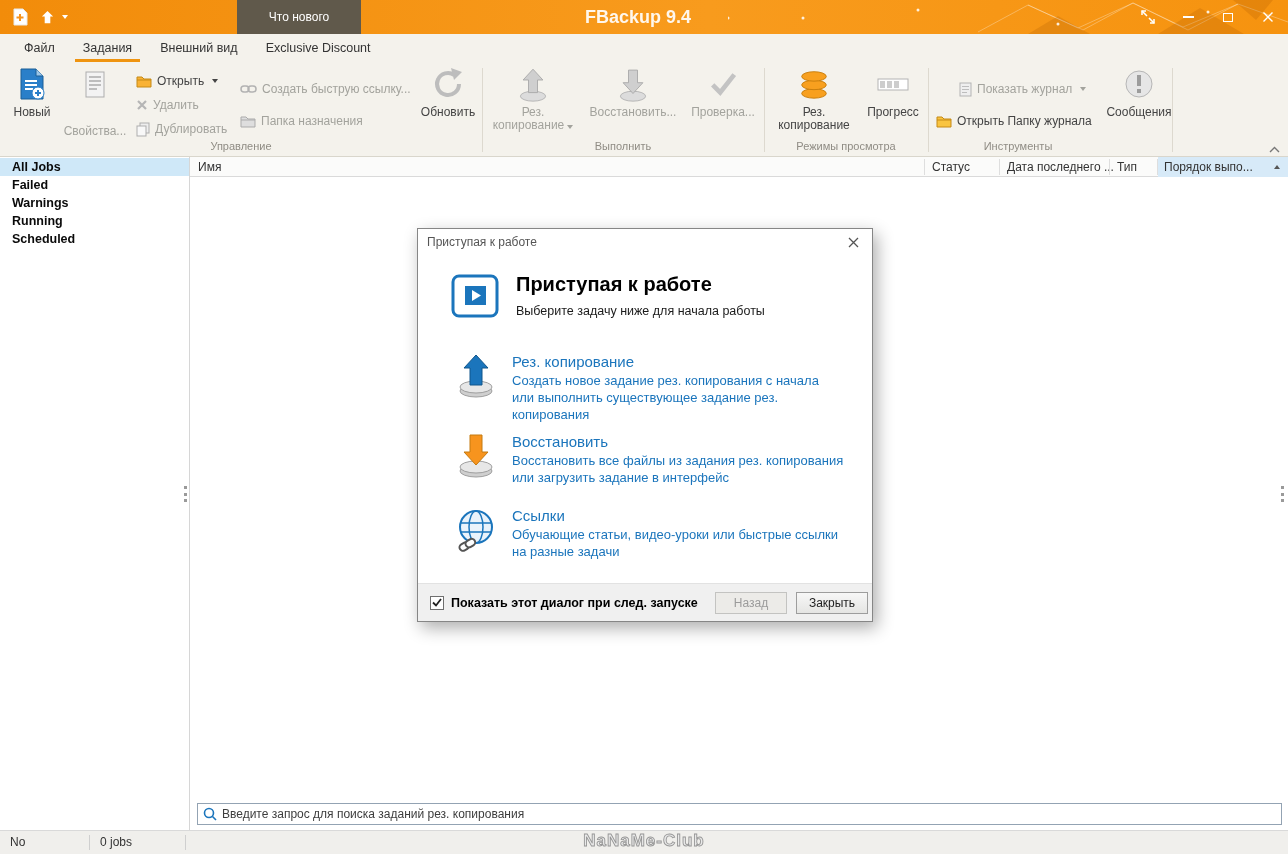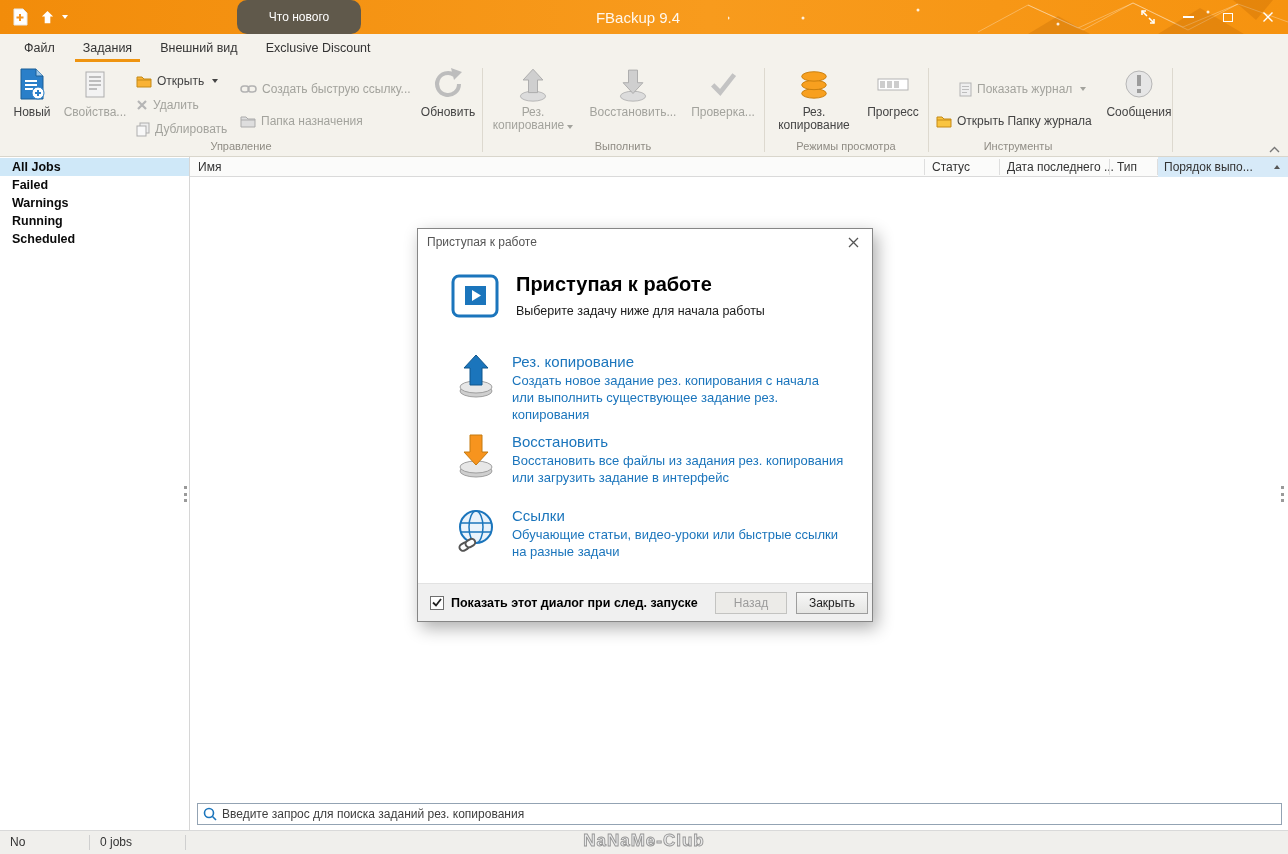--- a/index.html
+++ b/index.html
@@ -7,23 +7,23 @@
               font-family:"Liberation Sans", sans-serif; }
   .app { position:relative; width:1288px; height:854px; }
 
   
   .titlebar { position:absolute; top:0; left:0; width:100%; height:34px;
               background:linear-gradient(90deg,#f28c0a,#f89b1d 55%,#f6930f); }
   .tb-deco { position:absolute; right:0; top:0; pointer-events:none; }
   .tb-left { position:absolute; left:12px; top:0; height:34px; display:flex; align-items:center; gap:12px; }
   .tb-qbtn { display:flex; align-items:center; gap:4px; cursor:default; }
   .whats-new { position:absolute; left:237px; top:0; width:124px; height:34px; background:#60594b;
-               color:#fff; font-size:12px; display:flex; align-items:center; justify-content:center;border-radius:10px; }
+               color:#fff; font-size:12px; display:flex; align-items:center; justify-content:center; }
   .tb-title { position:absolute; left:0; right:12px; top:0; height:34px; display:flex; align-items:center;
-              justify-content:center; color:rgba(255,255,255,.92); font-size:15px; pointer-events:none; }
+              justify-content:center; color:rgba(255,255,255,.92); font-size:18px; pointer-events:none;font-weight:bold; }
   .tb-controls { position:absolute; right:0; top:0; height:34px; display:flex; }
   .tb-btn { width:40px; height:34px; display:flex; align-items:center; justify-content:center; }
   .min-glyph { width:11px; height:2px; background:#fff; }
   .max-glyph { width:10px; height:9px; border:1.4px solid #fff; }
 
   
   .tabrow { position:absolute; top:34px; left:0; width:100%; height:28px; background:#f4f2ec;
             display:flex; padding-left:10px; }
   .tab { padding:0 14px; display:flex; align-items:center; font-size:12.5px; color:#333; position:relative; }
   .tab.selected::after { content:""; position:absolute; left:6px; right:6px; bottom:0; height:3px; background:#ef9410; }
@@ -180,21 +180,21 @@
         <rect x="6" y="12" width="12" height="2" fill="#fff"></rect>
             <rect x="6" y="16" width="12" height="2" fill="#fff"></rect>
             <rect x="6" y="20" width="8" height="2" fill="#fff"></rect>
         <circle cx="19" cy="25" r="6" fill="#fff" stroke="#2a7fc9"></circle>
         <path d="M19 22v6M16 25h6" stroke="#2a7fc9" stroke-width="2"></path>
       </svg>
         </span>
       <span>Новый</span>
     </div>
 
-    <div class="rb-big disabled" style="left:60px; width:70px;">
+    <div class="rb-big disabled" style="left:60px; width:70px;gap:19px;">
       <span class="ic">
           <svg width="22" height="27" viewBox="0 0 22 27">
         <rect x="2" y="1" width="18" height="25" fill="#f3f3f3" stroke="#adadad"></rect>
         <rect x="5" y="5" width="12" height="2" fill="#bdbdbd"></rect>
             <rect x="5" y="9" width="12" height="2" fill="#bdbdbd"></rect>
         <rect x="5" y="13" width="12" height="2" fill="#bdbdbd"></rect>
             <rect x="5" y="17" width="8" height="2" fill="#bdbdbd"></rect>
       </svg>
         </span>
       <span>Свойства...</span>

